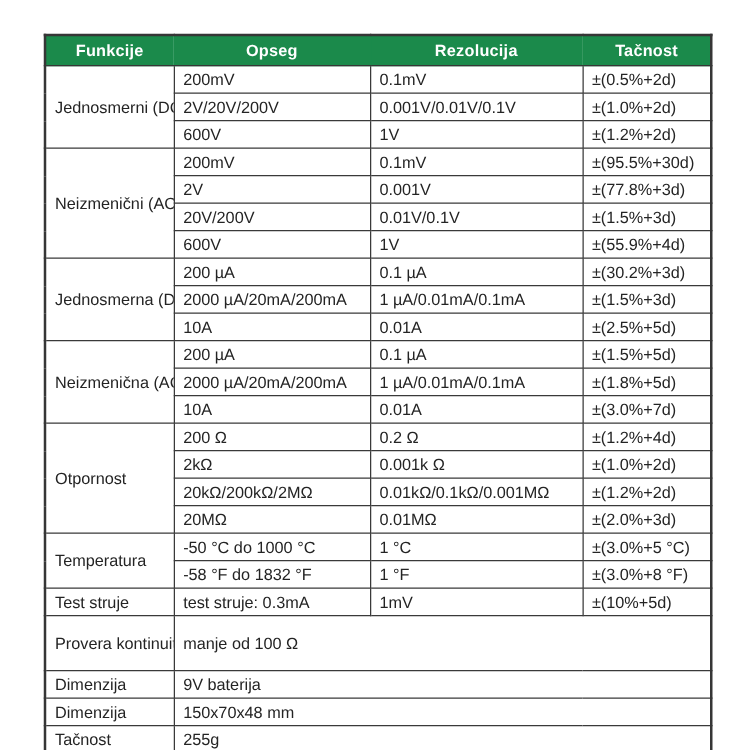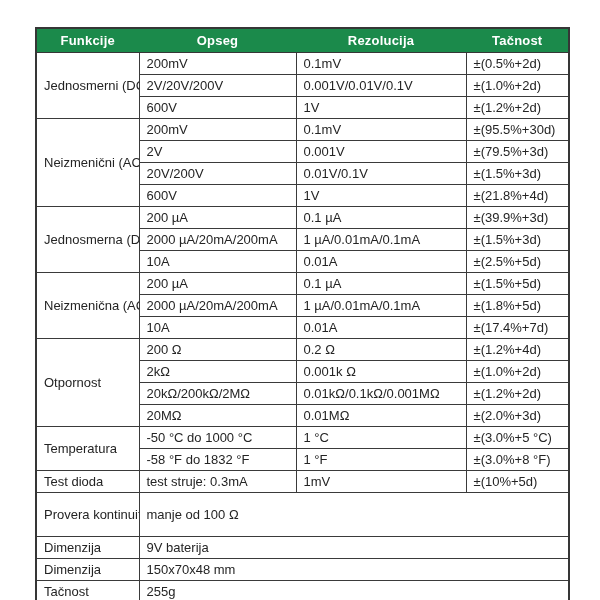--- a/index.html
+++ b/index.html
@@ -105,38 +105,38 @@
 
       <tr>
         <td class="label-cell" rowspan="4">Neizmenični (AC) napon</td>
         <td>200mV</td>
         <td>0.1mV</td>
         <td>±(95.5%+30d)</td>
       </tr>
       <tr>
         <td>2V</td>
         <td>0.001V</td>
-        <td>±(79.5%+3d)</td>
+        <td>±(77.8%+3d)</td>
       </tr>
       <tr>
         <td>20V/200V</td>
         <td>0.01V/0.1V</td>
         <td>±(1.5%+3d)</td>
       </tr>
       <tr>
         <td>600V</td>
         <td>1V</td>
-        <td>±(21.8%+4d)</td>
+        <td>±(55.9%+4d)</td>
       </tr>
 
       <tr>
         <td class="label-cell" rowspan="3">Jednosmerna (DC) struja</td>
         <td>200 µA</td>
         <td>0.1 µA</td>
-        <td>±(39.9%+3d)</td>
+        <td>±(30.2%+3d)</td>
       </tr>
       <tr>
         <td>2000 µA/20mA/200mA</td>
         <td>1 µA/0.01mA/0.1mA</td>
         <td>±(1.5%+3d)</td>
       </tr>
       <tr>
         <td>10A</td>
         <td>0.01A</td>
         <td>±(2.5%+5d)</td>
@@ -149,21 +149,21 @@
         <td>±(1.5%+5d)</td>
       </tr>
       <tr>
         <td>2000 µA/20mA/200mA</td>
         <td>1 µA/0.01mA/0.1mA</td>
         <td>±(1.8%+5d)</td>
       </tr>
       <tr>
         <td>10A</td>
         <td>0.01A</td>
-        <td>±(17.4%+7d)</td>
+        <td>±(3.0%+7d)</td>
       </tr>
 
       <tr>
         <td class="label-cell" rowspan="4">Otpornost</td>
         <td>200 Ω</td>
         <td>0.2 Ω</td>
         <td>±(1.2%+4d)</td>
       </tr>
       <tr>
         <td>2kΩ</td>
@@ -187,21 +187,21 @@
         <td>1 °C</td>
         <td>±(3.0%+5 °C)</td>
       </tr>
       <tr>
         <td>-58 °F do 1832 °F</td>
         <td>1 °F</td>
         <td>±(3.0%+8 °F)</td>
       </tr>
 
       <tr>
-        <td class="label-cell">Test dioda</td>
+        <td class="label-cell">Test struje</td>
         <td>test struje: 0.3mA</td>
         <td>1mV</td>
         <td>±(10%+5d)</td>
       </tr>
 
       <tr class="tall-row">
         <td class="label-cell">Provera kontinuiteta</td>
         <td class="span-cell" colspan="3">manje od 100 Ω</td>
       </tr>
       <tr>

